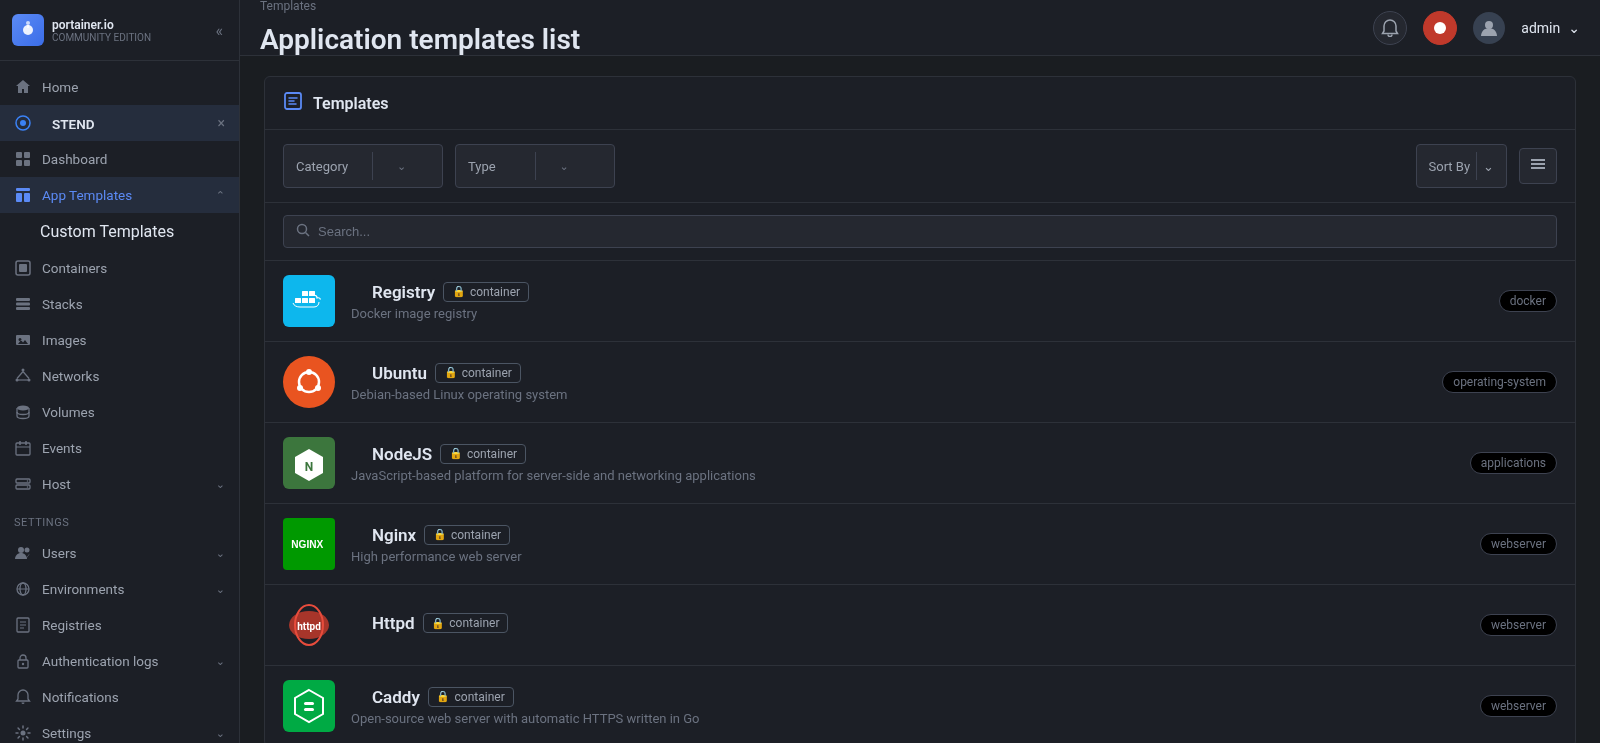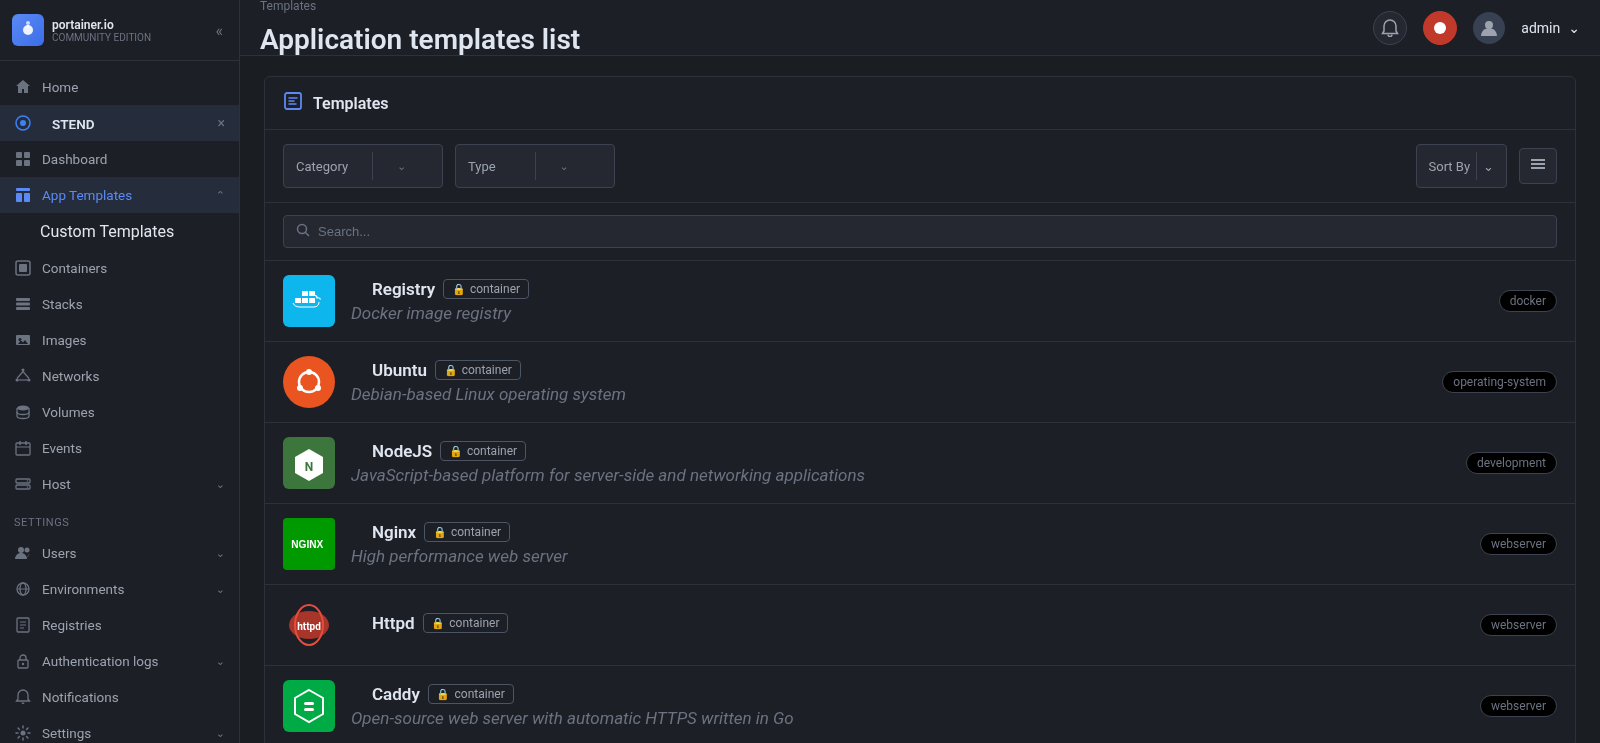--- a/index.html
+++ b/index.html
@@ -373,23 +373,22 @@
       border: 1px solid #4b5563;
       border-radius: 4px;
       padding: 2px 8px;
       font-size: 12px;
       color: #9ca3af;
     }
 
     .template-badge .lock-icon { font-size: 11px; }
 
     .template-desc {
-      font-size: 17px;
+      font-size: 13px;
       color: #6b7280;
-      font-style: italic;
     }
 
     .template-tag {
       font-size: 12px;
       color: #6b7280;
       background: #000000;
       border: 1px solid #3d4250;
       border-radius: 12px;
       padding: 3px 10px;
       white-space: nowrap;
@@ -778,21 +777,21 @@
           <div class="template-info">
             <div class="template-name-row">
               <span class="template-name">NodeJS</span>
               <div class="template-badge">
                 <span class="lock-icon">🔒</span>
                 <span>container</span>
               </div>
             </div>
             <div class="template-desc">JavaScript-based platform for server-side and networking applications</div>
           </div>
-          <div class="template-tag">development</div>
+          <div class="template-tag">applications</div>
         </div>
 
         <div class="template-row">
           <div class="template-logo" style="width:52px;height:52px;background:#009900;border-radius:4px;display:flex;align-items:center;justify-content:center;">
             <svg width="38" height="18" viewBox="0 0 60 20" fill="white">
               <text x="2" y="16" font-family="Arial" font-weight="bold" font-size="16" fill="white">NGINX</text>
             </svg>
           </div>
           <div class="template-info">
             <div class="template-name-row">

